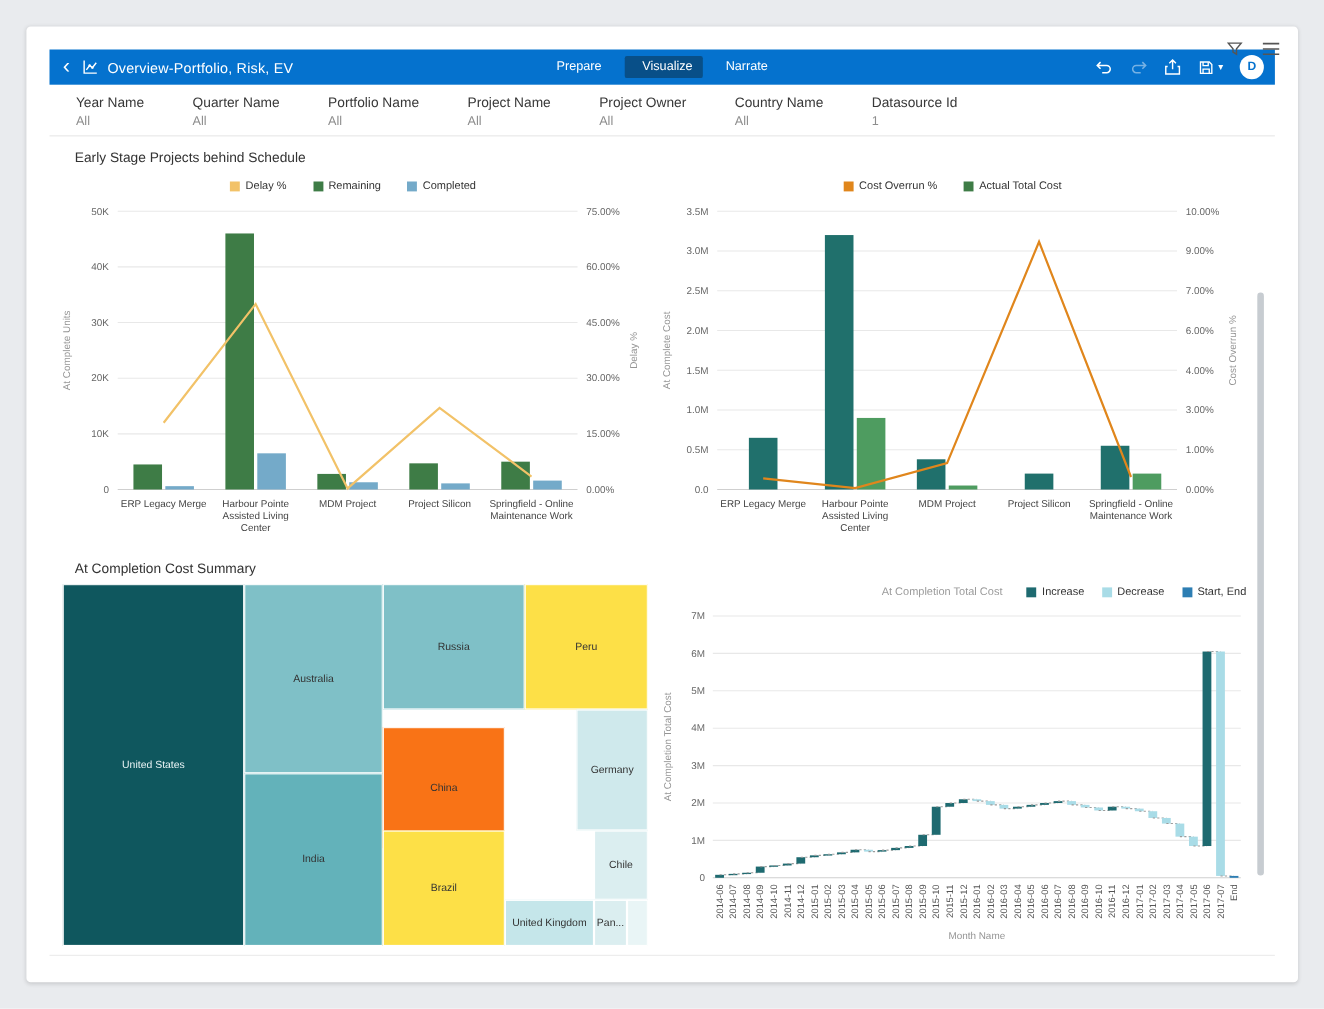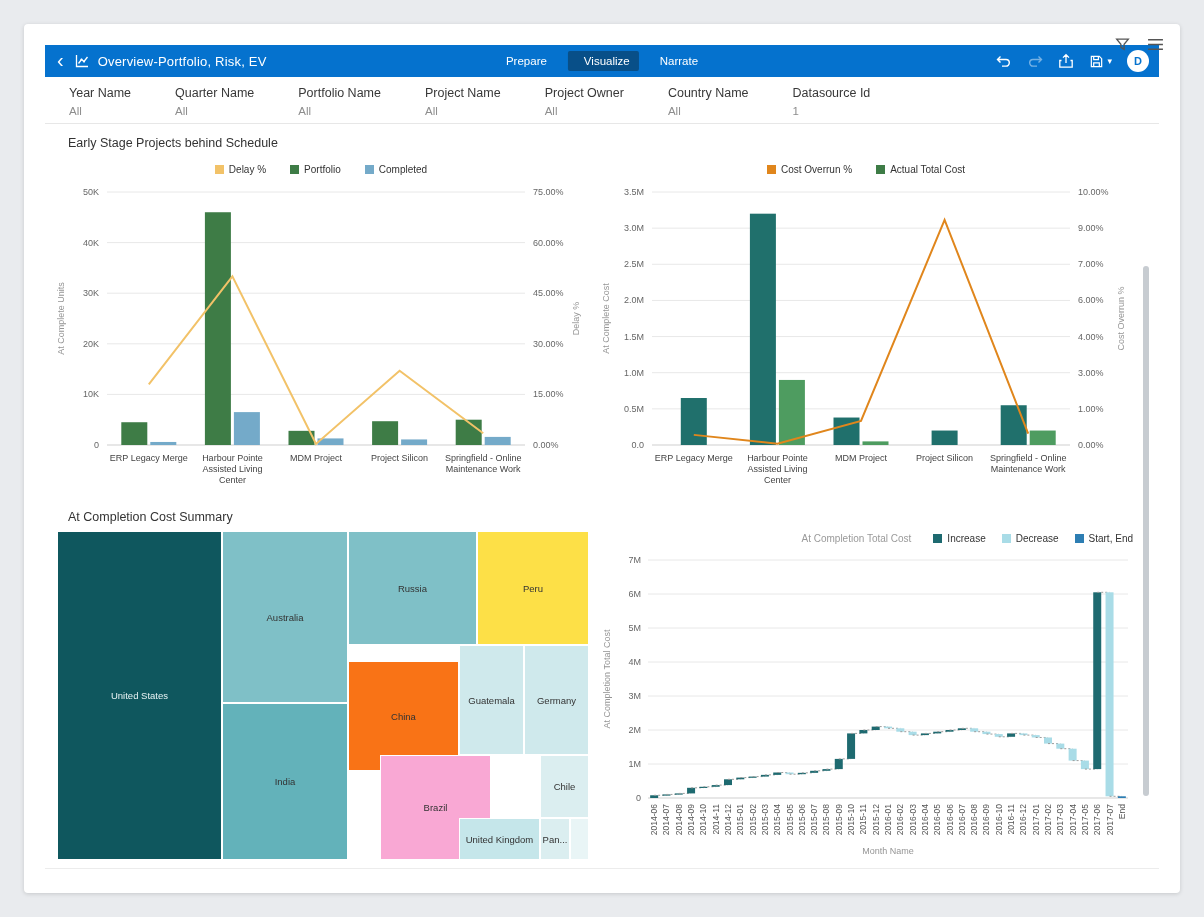--- a/index.html
+++ b/index.html
@@ -152,21 +152,21 @@
 
   <div class="canvas">
     <div class="sec-title sec1">Early Stage Projects behind Schedule</div>
     <div id="chart1"><div class="lg-row">
           <span class="lg-item">
             <span class="lg-swatch" style="background:#f2c268"></span>
             <span class="lg-label">Delay %</span>
           </span>
           <span class="lg-item">
             <span class="lg-swatch" style="background:#3e7c46"></span>
-            <span class="lg-label">Portfolio</span>
+            <span class="lg-label">Remaining</span>
           </span>
           <span class="lg-item">
             <span class="lg-swatch" style="background:#74aac9"></span>
             <span class="lg-label">Completed</span>
           </span>
         </div><svg width="532" height="316">
           <line x1="52" y1="265" x2="470" y2="265" stroke="#cfcfcf"></line>
           <text class="tick" x="44" y="268" text-anchor="end">0</text>
           <line x1="52" y1="214.4" x2="470" y2="214.4" stroke="#e8e8e8"></line>
           <text class="tick" x="44" y="217.4" text-anchor="end">10K</text>
@@ -262,23 +262,22 @@
         </svg></div>
 
     <div class="sec-title sec2">At Completion Cost Summary</div>
     <div id="treemap">
         <div class="tm-node" style="left: 0px; top: 0px; width: 165px; height: 329px; background: rgb(15, 87, 94); color: rgb(232, 243, 244);">United States</div>
         <div class="tm-node" style="left: 165px; top: 0px; width: 126px; height: 172px; background: rgb(127, 192, 199); color: rgb(51, 51, 51);">Australia</div>
         <div class="tm-node" style="left: 165px; top: 172px; width: 126px; height: 157px; background: rgb(99, 178, 186); color: rgb(51, 51, 51);">India</div>
         <div class="tm-node" style="left: 291px; top: 0px; width: 129px; height: 114px; background: rgb(127, 192, 199); color: rgb(51, 51, 51);">Russia</div>
         <div class="tm-node" style="left: 420px; top: 0px; width: 112px; height: 114px; background: #fde047; color: rgb(51, 51, 51);">Peru</div>
         <div class="tm-node" style="left: 291px; top: 130px; width: 111px; height: 110px; background: #f97316; color: rgb(51, 51, 51);">China</div>
-        <div class="tm-node" style="left: 402px; top: 114px; width: 65px; height: 110px; background: rgb(207, 233, 236); color: rgb(51, 51, 51);">Guatemala</div>
         <div class="tm-node" style="left: 467px; top: 114px; width: 65px; height: 110px; background: rgb(207, 233, 236); color: rgb(51, 51, 51);">Germany</div>
-        <div class="tm-node" style="left: 291px; top: 224px; width: 111px; height: 105px; background: #f9a8d4; color: rgb(51, 51, 51); margin-left: 32px;">Brazil</div>
+        <div class="tm-node" style="left: 291px; top: 224px; width: 111px; height: 105px; background: #fde047; color: rgb(51, 51, 51);">Brazil</div>
         <div class="tm-node" style="left: 483px; top: 224px; width: 49px; height: 63px; background: rgb(219, 238, 240); color: rgb(51, 51, 51); text-align: right;">Chile</div>
         <div class="tm-node" style="left: 402px; top: 287px; width: 81px; height: 42px; background: rgb(197, 230, 234); color: rgb(51, 51, 51);">United Kingdom</div>
         <div class="tm-node" style="left: 483px; top: 287px; width: 30px; height: 42px; background: rgb(219, 238, 240); color: rgb(51, 51, 51);">Pan...</div>
         <div class="tm-node" style="left: 513px; top: 287px; width: 19px; height: 42px; background: rgb(233, 245, 246); color: rgb(51, 51, 51);"></div>
       </div>
     <div id="waterfall"><div class="lg-row wf-legend">
           <span class="lg-title">At Completion Total Cost</span>
           <span class="lg-item">
             <span class="lg-swatch" style="background:#1e6a70"></span>
             <span class="lg-label">Increase</span>

